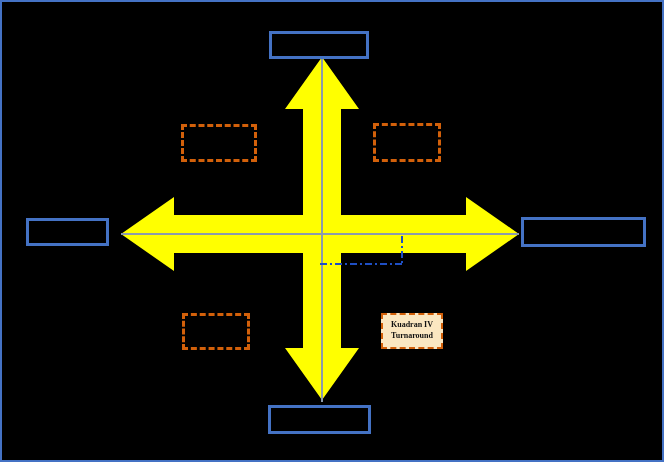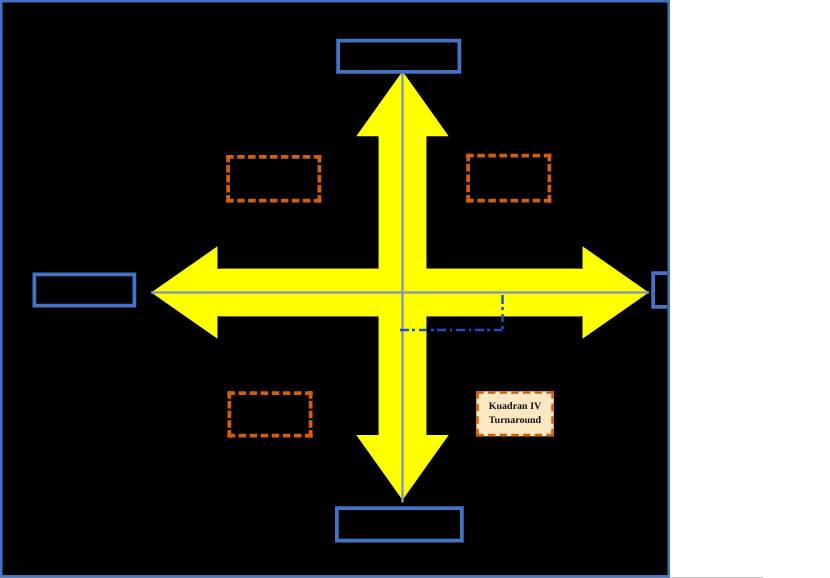--- a/index.html
+++ b/index.html
@@ -6,21 +6,21 @@
   html, body {
     margin: 0;
     padding: 0;
     background: #ffffff;
   }
   body {
     font-family: "Liberation Serif", serif;
   }
   #canvas {
     position: relative;
-    width: 536px;
+    width: 664px;
     height: 462px;
     background: #000000;
     box-sizing: border-box;
     border: 2px solid #4472c4;
     overflow: hidden;
   }
 
   
   .arrow-cross {
     position: absolute;

